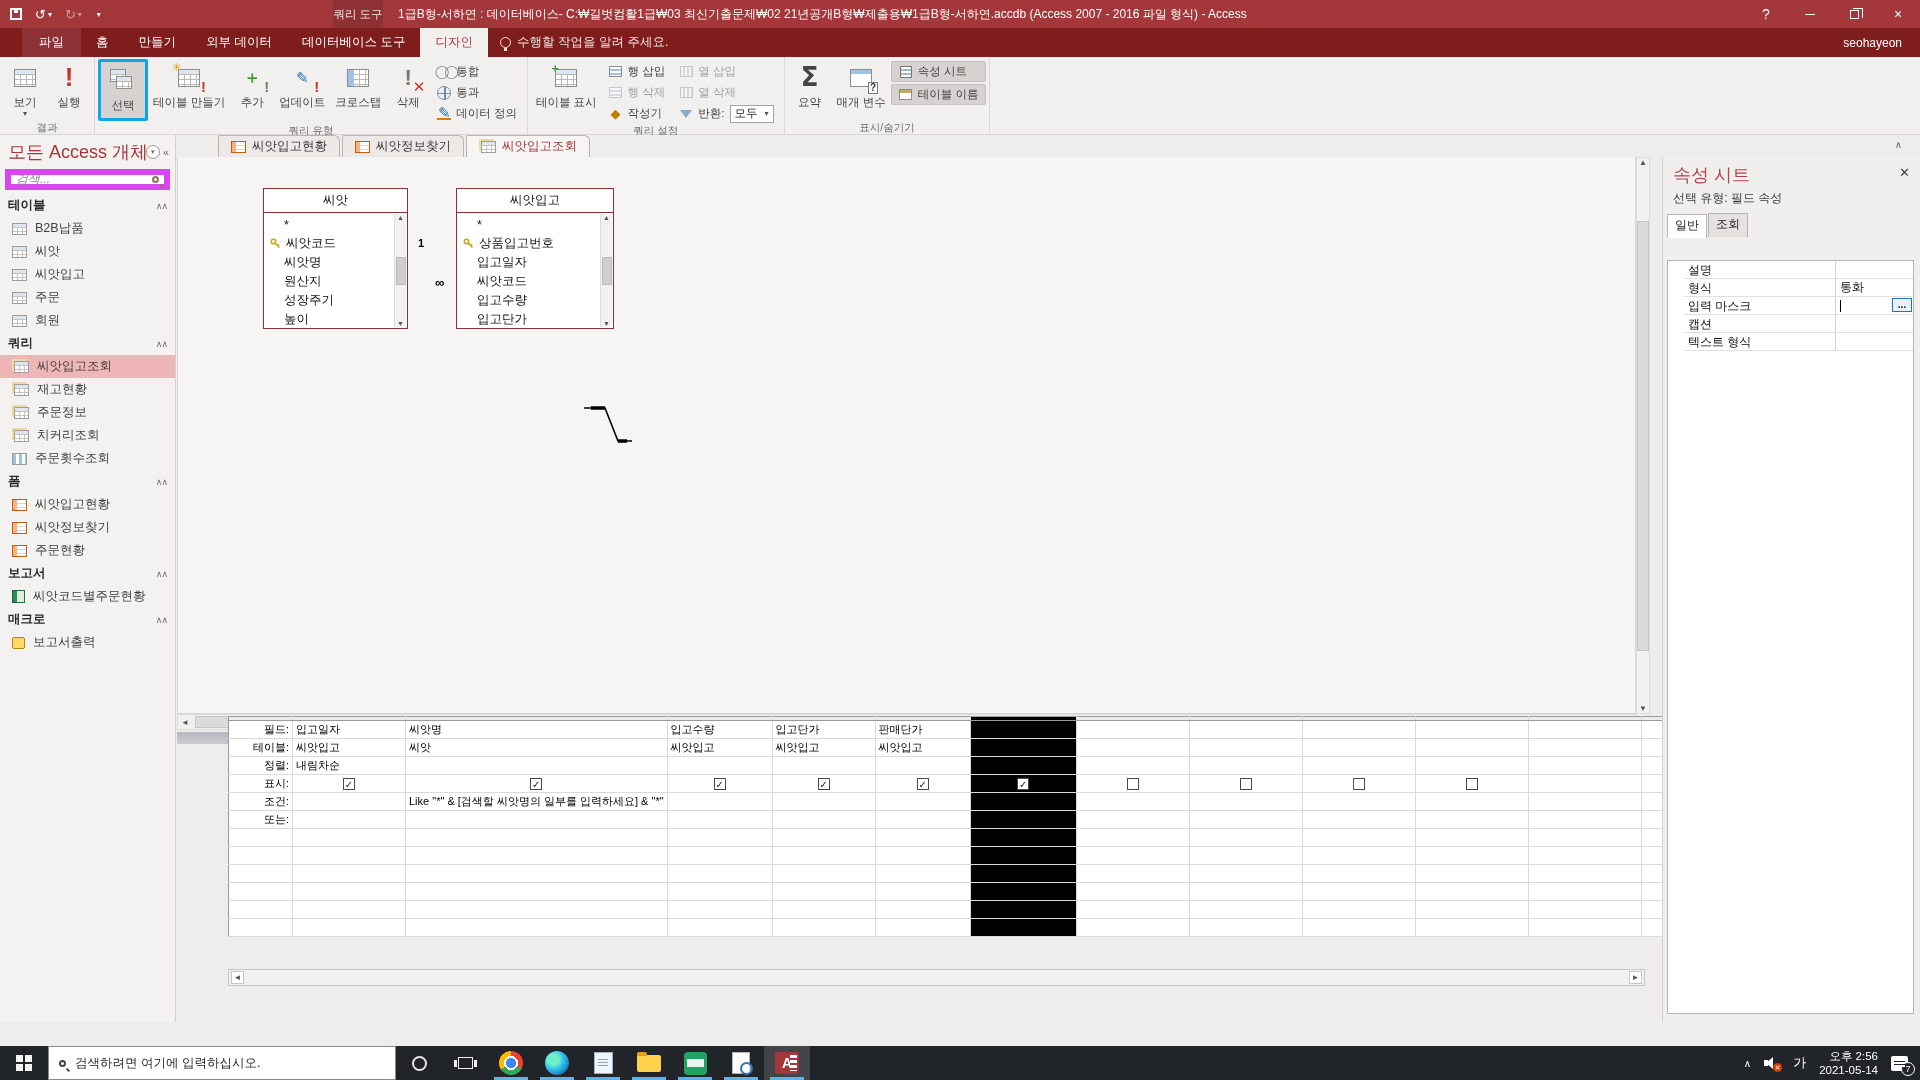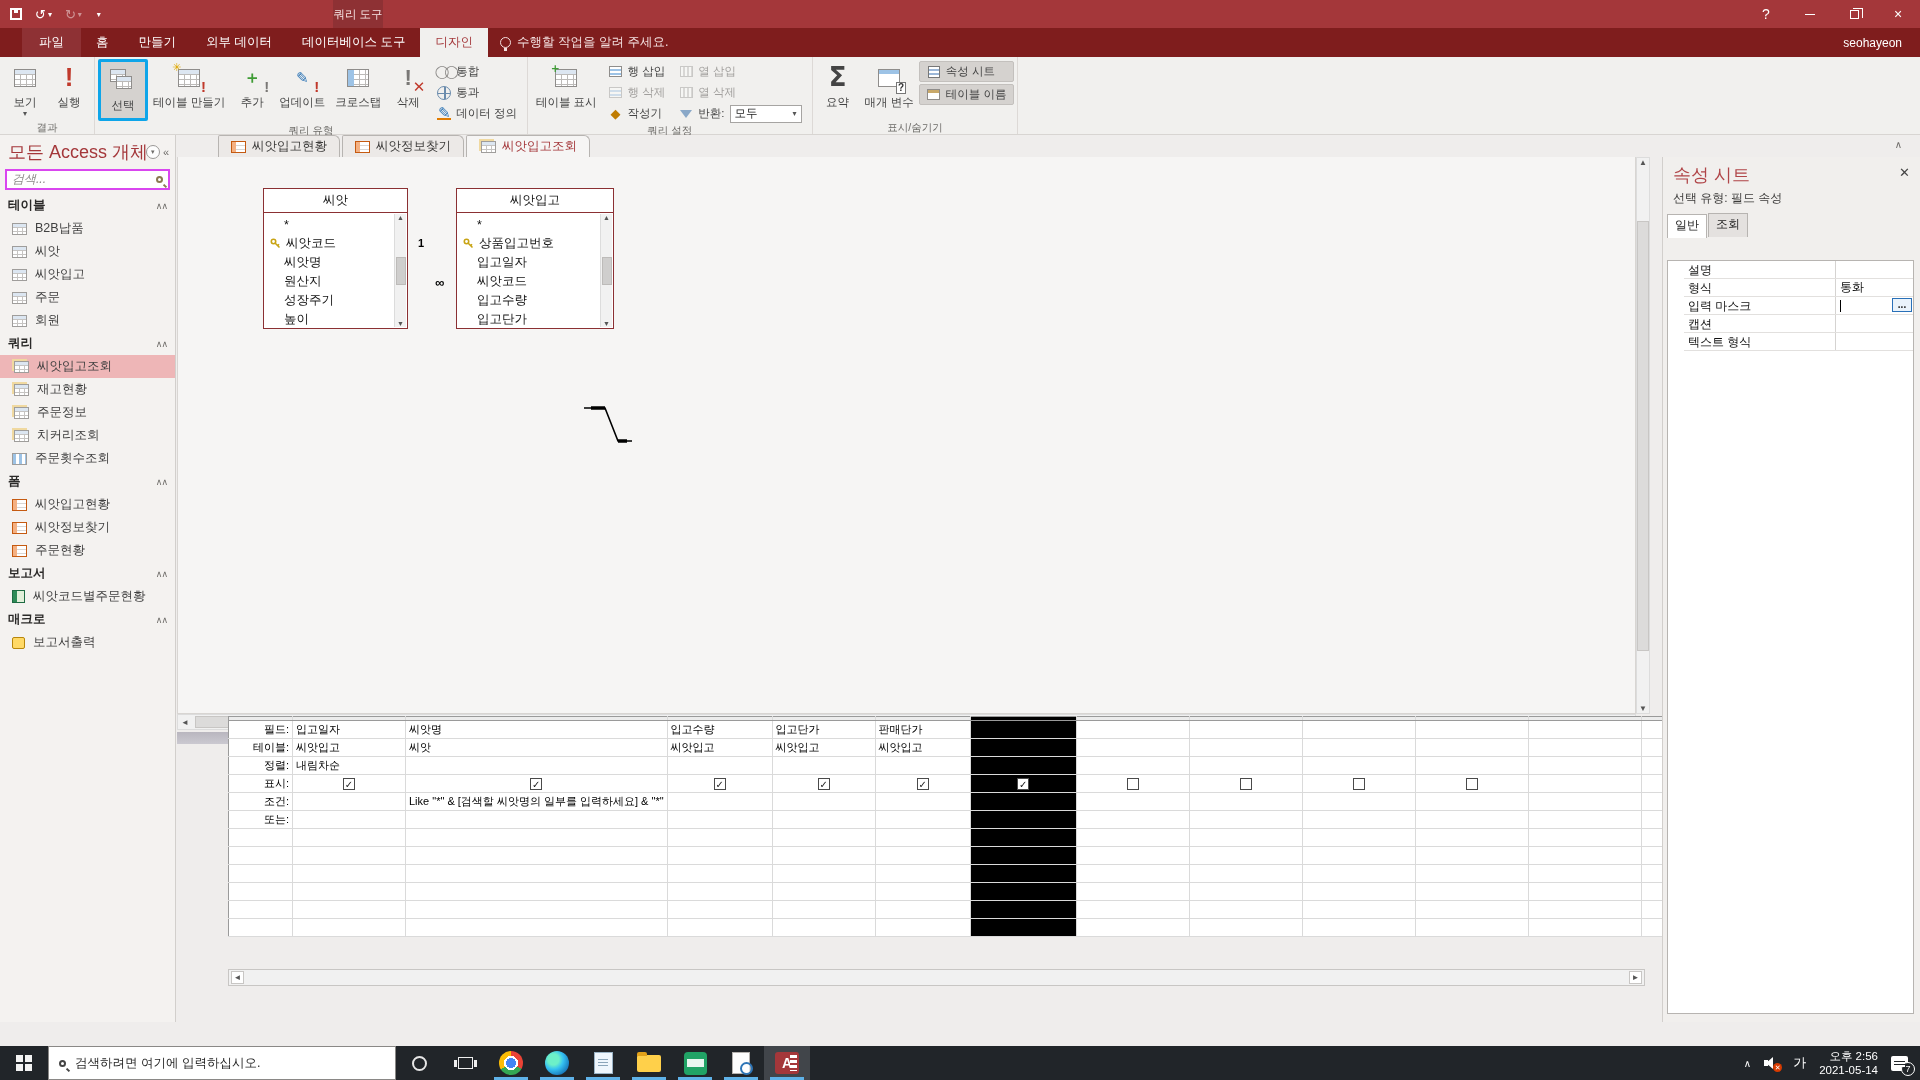--- a/index.html
+++ b/index.html
@@ -59,41 +59,41 @@
   .sbtn.hl { background:#d5d2cf; border:1px solid #c3c0bd; border-radius:2px; }
   .sbtn.dis { color:#a19f9d; }
   .sbtn.dis .si { opacity:.4; }
   .si { width:14px; height:12px; display:inline-flex; align-items:center; justify-content:center; font-size:11px; }
   .si-rows { width:13px; height:11px; border:1px solid #8f8d8b; background:repeating-linear-gradient(#fff 0 2px,#9dc3e6 2px 4px); }
   .si-cols { width:13px; height:11px; border:1px solid #8f8d8b; background:repeating-linear-gradient(90deg,#fff 0 2px,#b4b2b0 2px 4px); }
   .si-build { color:#c07c00; font-size:13px; }
   .si-funnel { width:0; height:0; border-left:6px solid transparent; border-right:6px solid transparent; border-top:8px solid #8aa8c8; }
   .si-plist { width:12px; height:12px; border:1px solid #777; background:repeating-linear-gradient(#fff 0 2px,#9cb7d8 2px 4px); }
   .si-tnames { width:13px; height:11px; border:1px solid #8f8d8b; background:linear-gradient(#c9a96a 0 3px,#fff 3px),repeating-linear-gradient(90deg,transparent 0 4px,#b4b2b0 4px 5px); }
-  .retbox { display:inline-flex; align-items:center; justify-content:space-between; width:72px; height:18px; background:#fff;
+  .retbox { display:inline-flex; align-items:center; justify-content:space-between; width:44px; height:18px; background:#fff;
     border:1px solid #a6a4a2; padding:0 4px; font-size:11.5px; color:#222; }
   .sigma { font-size:26px; color:#444; font-weight:bold; font-family:"DejaVu Sans",sans-serif; }
   .dd { font-size:8px; color:#555; }
   .globe { width:14px; height:14px; border:1.5px solid #6b8cad; border-radius:50%; position:relative; }
   .globe::before { content:""; position:absolute; left:50%; top:0; bottom:0; width:1.5px; background:#6b8cad; }
   .globe::after { content:""; position:absolute; top:50%; left:0; right:0; height:1.5px; background:#6b8cad; }
   .circ2 { letter-spacing:-5px; color:#8f8d8b; font-size:13px; }
   .pencil { color:#2e75b6; font-size:15px; }
   .pencil.orange { border-bottom:2px solid #e07b00; }
   .redx { color:#c0392b; font-size:15px; font-weight:bold; }
   .greenplus { color:#3f9c35; font-size:17px; font-weight:bold; }
   .goldstar { color:#e0a800; font-size:11px; }
 
   
   #nav { position:absolute; left:0; top:135px; width:176px; height:887px; background:#f4f2f0; border-right:1px solid #d2cfcc; }
   #nav-h { display:flex; align-items:center; padding:5px 6px 3px 8px; }
   #nav-title { color:#a4373a; font-size:18px; flex:1; white-space:nowrap; overflow:hidden; }
   .nav-hic { color:#6e6c69; font-size:11px; margin-left:3px; }
   .circbtn { width:14px; height:14px; border:1px solid #9a9896; border-radius:50%; display:inline-flex; align-items:center; justify-content:center; font-size:7px; color:#6e6c69; background:#fdfdfd; }
-  #nav-search { display:flex; align-items:center; margin:2px 5px 4px 5px; height:21px; background:#fff; border:2px solid #d946ef; padding:0 5px; }
+  #nav-search { display:flex; align-items:center; margin:2px 5px 4px 5px; height:21px; background:#fff; border:6px solid #d946ef; padding:0 5px; }
   #nav-search .ph { flex:1; color:#8a8886; font-style:italic; font-size:12px; }
   .lens { width:7px; height:7px; border:2px solid #8a7a50; border-radius:50%; position:relative; }
   .lens::after { content:""; position:absolute; left:6px; top:6px; width:2px; height:4px; background:#8a7a50; transform:rotate(-45deg); }
   .nsec-h { display:flex; align-items:center; height:23px; padding:0 8px; }
   .nsec-t { font-weight:bold; color:#2b2a29; font-size:12.5px; flex:1; }
   .chev2 { color:#6e6c69; font-size:9px; letter-spacing:-1px; }
   .nitem { display:flex; align-items:center; height:23px; padding-left:12px; gap:8px; font-size:12.5px; color:#404040; }
   .nitem.sel { background:#eeb6b7; }
   .nico { width:15px; height:12px; border:1px solid #9f9d9b; background-color:#fff; flex:none;
     background-image:linear-gradient(#dce6f1 0 3px,rgba(0,0,0,0) 3px),
@@ -234,20 +234,21 @@
       <span class="qbtn">
           <span class="flp"></span>
         </span>
       <span class="qbtn">↺<span class="ddm">▾</span></span>
       <span class="qbtn dim">↻<span class="ddm">▾</span></span>
       <span class="qbtn">
           <span class="ddm">▾</span>
         </span>
     </div>
     <div id="ctxchip">쿼리 도구</div>
+    <div id="apptitle">1급B형-서하연 : 데이터베이스- C:₩길벗컴활1급₩03 최신기출문제₩02 21년공개B형₩제출용₩1급B형-서하연.accdb (Access 2007 - 2016 파일 형식) - Access</div>
     <div id="winbtns">
       <span class="wb">?</span>
       <span class="wb">
           <span class="min-glyph"></span>
         </span>
       <span class="wb">
           <span class="restore-glyph"></span>
         </span>
       <span class="wb">×</span>
     </div>

